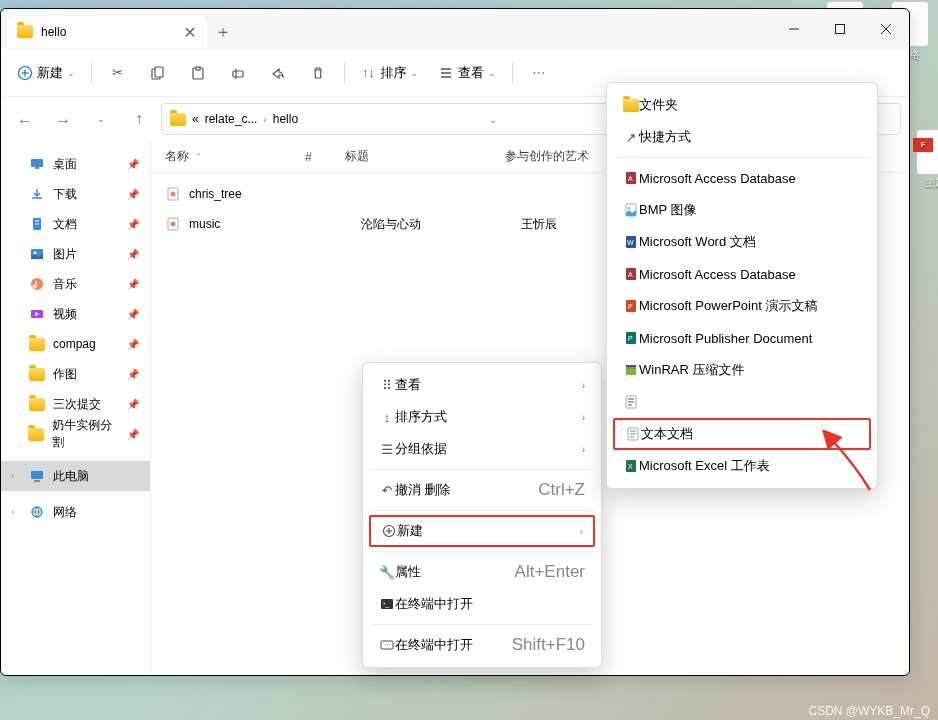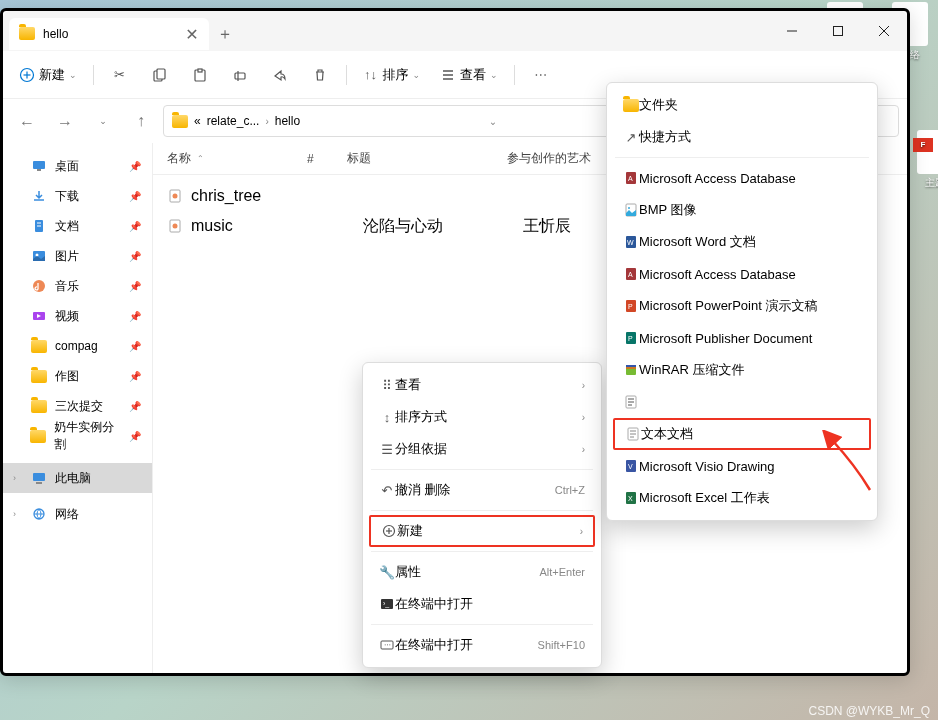--- a/index.html
+++ b/index.html
@@ -1,17 +1,17 @@
 <!DOCTYPE html>
 <html><head>
 <meta charset="utf-8">
 <style>
 * { margin: 0; padding: 0; box-sizing: border-box; font-family: "Segoe UI", "Microsoft YaHei", sans-serif; }
 body { width: 938px; height: 720px; background: linear-gradient(135deg, #a7c7d8 0%, #b8d4c8 50%, #c4b5a8 100%); position: relative; overflow: hidden; }
-.window { position: absolute; left: 0; top: 8px; width: 910px; height: 668px; background: #fff; border: 3px solid #000000; border-radius: 6px; display: flex; flex-direction: column; box-shadow: 0 4px 20px rgba(0,0,0,0.15); }
+.window { position: absolute; left: 0; top: 8px; width: 910px; height: 668px; background: #fff; border: 1px solid #000000; border-radius: 6px; display: flex; flex-direction: column; box-shadow: 0 4px 20px rgba(0,0,0,0.15); }
 .titlebar { display: flex; align-items: center; height: 40px; background: #f5f5f5; border-radius: 6px 6px 0 0; }
 .tab { display: flex; align-items: center; height: 32px; background: #fff; border-radius: 6px 6px 0 0; padding: 0 10px; margin-left: 6px; margin-top: 6px; gap: 8px; min-width: 200px; }
 .tab-icon { width: 16px; height: 16px; }
 .folder-icon { display: inline-block; width: 16px; height: 13px; background: linear-gradient(#ffd868, #f8b500); border-radius: 2px; position: relative; }
 .folder-icon::before { content: ''; position: absolute; top: -3px; left: 0; width: 7px; height: 3px; background: #f8b500; border-radius: 2px 2px 0 0; }
 .tab-title { font-size: 12px; flex: 1; }
 .tab-close { width: 14px; text-align: center; cursor: pointer; color: #666; }
 .new-tab { width: 32px; height: 32px; display: flex; align-items: center; justify-content: center; margin-top: 6px; cursor: pointer; color: #666; }
 .win-controls { margin-left: auto; display: flex; }
 .win-btn { width: 46px; height: 40px; display: flex; align-items: center; justify-content: center; cursor: pointer; }
@@ -37,33 +37,33 @@
 .side-item .pin { margin-left: auto; color: #888; font-size: 10px; }
 .side-spacer { height: 12px; }
 .side-item .caret { width: 10px; color: #888; font-size: 9px; }
 .main { flex: 1; display: flex; flex-direction: column; position: relative; }
 .list-header { display: flex; height: 32px; align-items: center; border-bottom: 1px solid #eee; font-size: 12px; color: #444; padding-left: 14px; }
 .col-name { width: 140px; display: flex; align-items: center; gap: 6px; }
 .col-num { width: 40px; }
 .col-title { width: 160px; }
 .col-artist { flex: 1; }
 .list-body { flex: 1; padding-top: 6px; }
-.file-row { display: flex; align-items: center; height: 30px; padding-left: 14px; font-size: 16px; cursor: pointer; }
+.file-row { display: flex; align-items: center; height: 30px; padding-left: 14px; font-size: 12px; cursor: pointer; }
 .file-row .fi { width: 16px; height: 16px; margin-right: 8px; display: flex; align-items: center; justify-content: center; }
 .statusbar { height: 26px; border-top: 1px solid #eee; display: flex; align-items: center; padding: 0 10px; font-size: 11px; color: #555; }
 .view-toggle { margin-left: auto; display: flex; gap: 2px; }
 .vt { width: 22px; height: 20px; border: 1px solid #ddd; display: flex; align-items: center; justify-content: center; cursor: pointer; font-size: 11px; }
 .vt.active { border-color: #0078d4; color: #0078d4; }
 .ctx-menu { position: absolute; background: #fff; border: 1px solid #ddd; border-radius: 6px; box-shadow: 0 8px 24px rgba(0,0,0,0.2); padding: 6px; font-size: 13px; z-index: 100; }
 .ctx1 { left: 362px; top: 362px; width: 240px; }
 .ctx2 { left: 606px; top: 82px; width: 272px; }
 .ctx-item { display: flex; align-items: center; height: 32px; padding: 0 10px; border-radius: 4px; cursor: pointer; }
 .ctx-item .ci { width: 16px; height: 16px; display: flex; align-items: center; justify-content: center; color: #555; flex-shrink: 0; }
 .ctx-item .label { flex: 1; }
-.ctx-item .shortcut { font-size: 11px; color: #888; }
+.ctx-item .shortcut { font-size: 17px; color: #888; }
 .ctx-item .arrow { color: #888; font-size: 10px; }
 .ctx-sep { height: 1px; background: #eee; margin: 4px 2px; }
 .highlight-box { border: 2px solid #e32; border-radius: 2px; }
 .annot-arrow { position: absolute; left: 820px; top: 430px; z-index: 200; pointer-events: none; }
 .desktop-icon { position: absolute; width: 50px; text-align: center; font-size: 10px; color: #fff; text-shadow: 0 1px 2px rgba(0,0,0,0.7); }
 .desktop-icon .di { width: 36px; height: 44px; margin: 0 auto 2px; background: #fff; border-radius: 3px; position: relative; }
 .desktop-icon .di .pdf-badge { position: absolute; top: 8px; left: -4px; width: 20px; height: 14px; background: #d32; color: #fff; font-size: 8px; font-weight: bold; line-height: 14px; text-align: center; }
 .watermark { position: absolute; right: 8px; bottom: 2px; font-size: 12px; color: rgba(255,255,255,0.85); }
 svg { display: block; }
 </style>
@@ -542,29 +542,20 @@
           <line x1="4" y1="4" x2="10" y2="4" stroke="#888"></line>
           <line x1="4" y1="7" x2="10" y2="7" stroke="#888"></line>
           <line x1="4" y1="10" x2="8" y2="10" stroke="#888"></line>
         </svg>
       </span>
       <span class="label">文本文档</span>
     </div>
   <div class="ctx-item">
       <span class="ci">
         <svg width="14" height="14">
-          <rect x="2" y="1" width="10" height="12" fill="#3955a3" rx="1"></rect>
-          <text x="4" y="10" fill="#fff" font-size="7">V</text>
-        </svg>
-      </span>
-      <span class="label">Microsoft Visio Drawing</span>
-    </div>
-  <div class="ctx-item">
-      <span class="ci">
-        <svg width="14" height="14">
           <rect x="2" y="1" width="10" height="12" fill="#217346" rx="1"></rect>
           <text x="4" y="10" fill="#fff" font-size="7">X</text>
         </svg>
       </span>
       <span class="label">Microsoft Excel 工作表</span>
     </div>
 </div>
 
 <svg class="annot-arrow" width="60" height="70">
   <defs>

